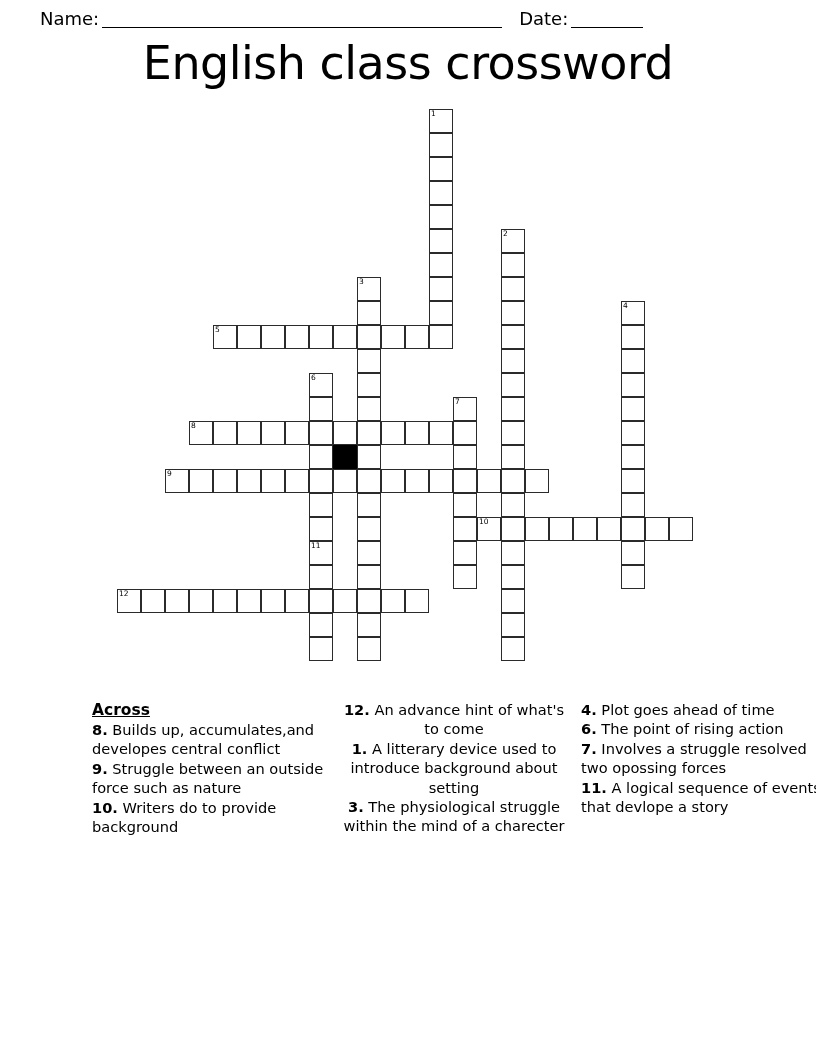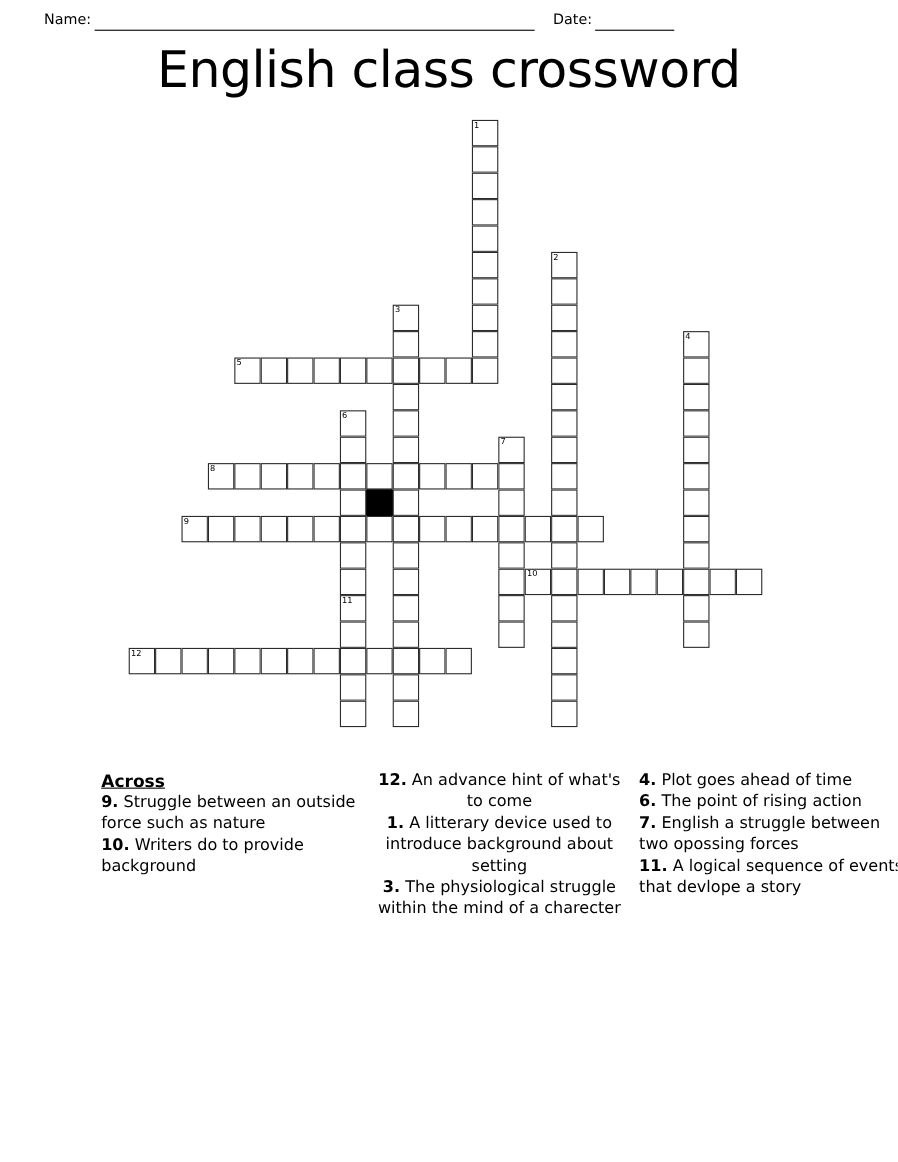--- a/index.html
+++ b/index.html
@@ -23,21 +23,21 @@
     left: 0px;
     width: 816px;
     height: 28px;
     display: flex;
     align-items: flex-end;
     padding: 0 40px;
     box-sizing: border-box;
     font-size: 14.5px;
   }
   .hdr-label {
-    font-size: 13px;
+    font-size: 18px;
     line-height: 18px;
     white-space: nowrap;
   }
   .rule {
     border-bottom: 1px solid #000;
     height: 14px;
     margin: 0 3px;
   }
   .rule-name { width: 400px; }
   .rule-date { width: 72px; }
@@ -278,27 +278,28 @@
     <div class="cell" style="left: 285px; top: 589px; width: 24px; height: 24px;"></div>
     <div class="cell" style="left: 333px; top: 589px; width: 24px; height: 24px;"></div>
     <div class="cell" style="left: 381px; top: 589px; width: 24px; height: 24px;"></div>
     <div class="cell" style="left: 405px; top: 589px; width: 24px; height: 24px;"></div>
     <div class="cell block" style="left: 333px; top: 445px; width: 24px; height: 24px;"></div>
   </div>
 
 <div class="clues">
   <div class="clue-col col1" id="clue-col-1">
       <span class="section-head">Across</span>
+      <span class="clue"><span class="cn">8.</span><span> Builds up, accumulates,and developes central conflict</span></span>
       <span class="clue"><span class="cn">9.</span><span> Struggle between an outside force such as nature</span></span>
       <span class="clue"><span class="cn">10.</span><span> Writers do to provide background</span></span>
     </div>
   <div class="clue-col col2" id="clue-col-2">
       <span class="clue"><span class="cn">12.</span><span> An advance hint of what's to come</span></span>
       <span class="clue"><span class="cn">1.</span><span> A litterary device used to introduce background about setting</span></span>
       <span class="clue"><span class="cn">3.</span><span> The physiological struggle within the mind of a charecter</span></span>
     </div>
   <div class="clue-col col3" id="clue-col-3">
       <span class="clue"><span class="cn">4.</span><span> Plot goes ahead of time</span></span>
       <span class="clue"><span class="cn">6.</span><span> The point of rising action</span></span>
-      <span class="clue"><span class="cn">7.</span><span> English a struggle between two opossing forces</span></span>
+      <span class="clue"><span class="cn">7.</span><span> Involves a struggle resolved two opossing forces</span></span>
       <span class="clue"><span class="cn">11.</span><span> A logical sequence of events that devlope a story</span></span>
     </div>
 </div>
 
 </body></html>

